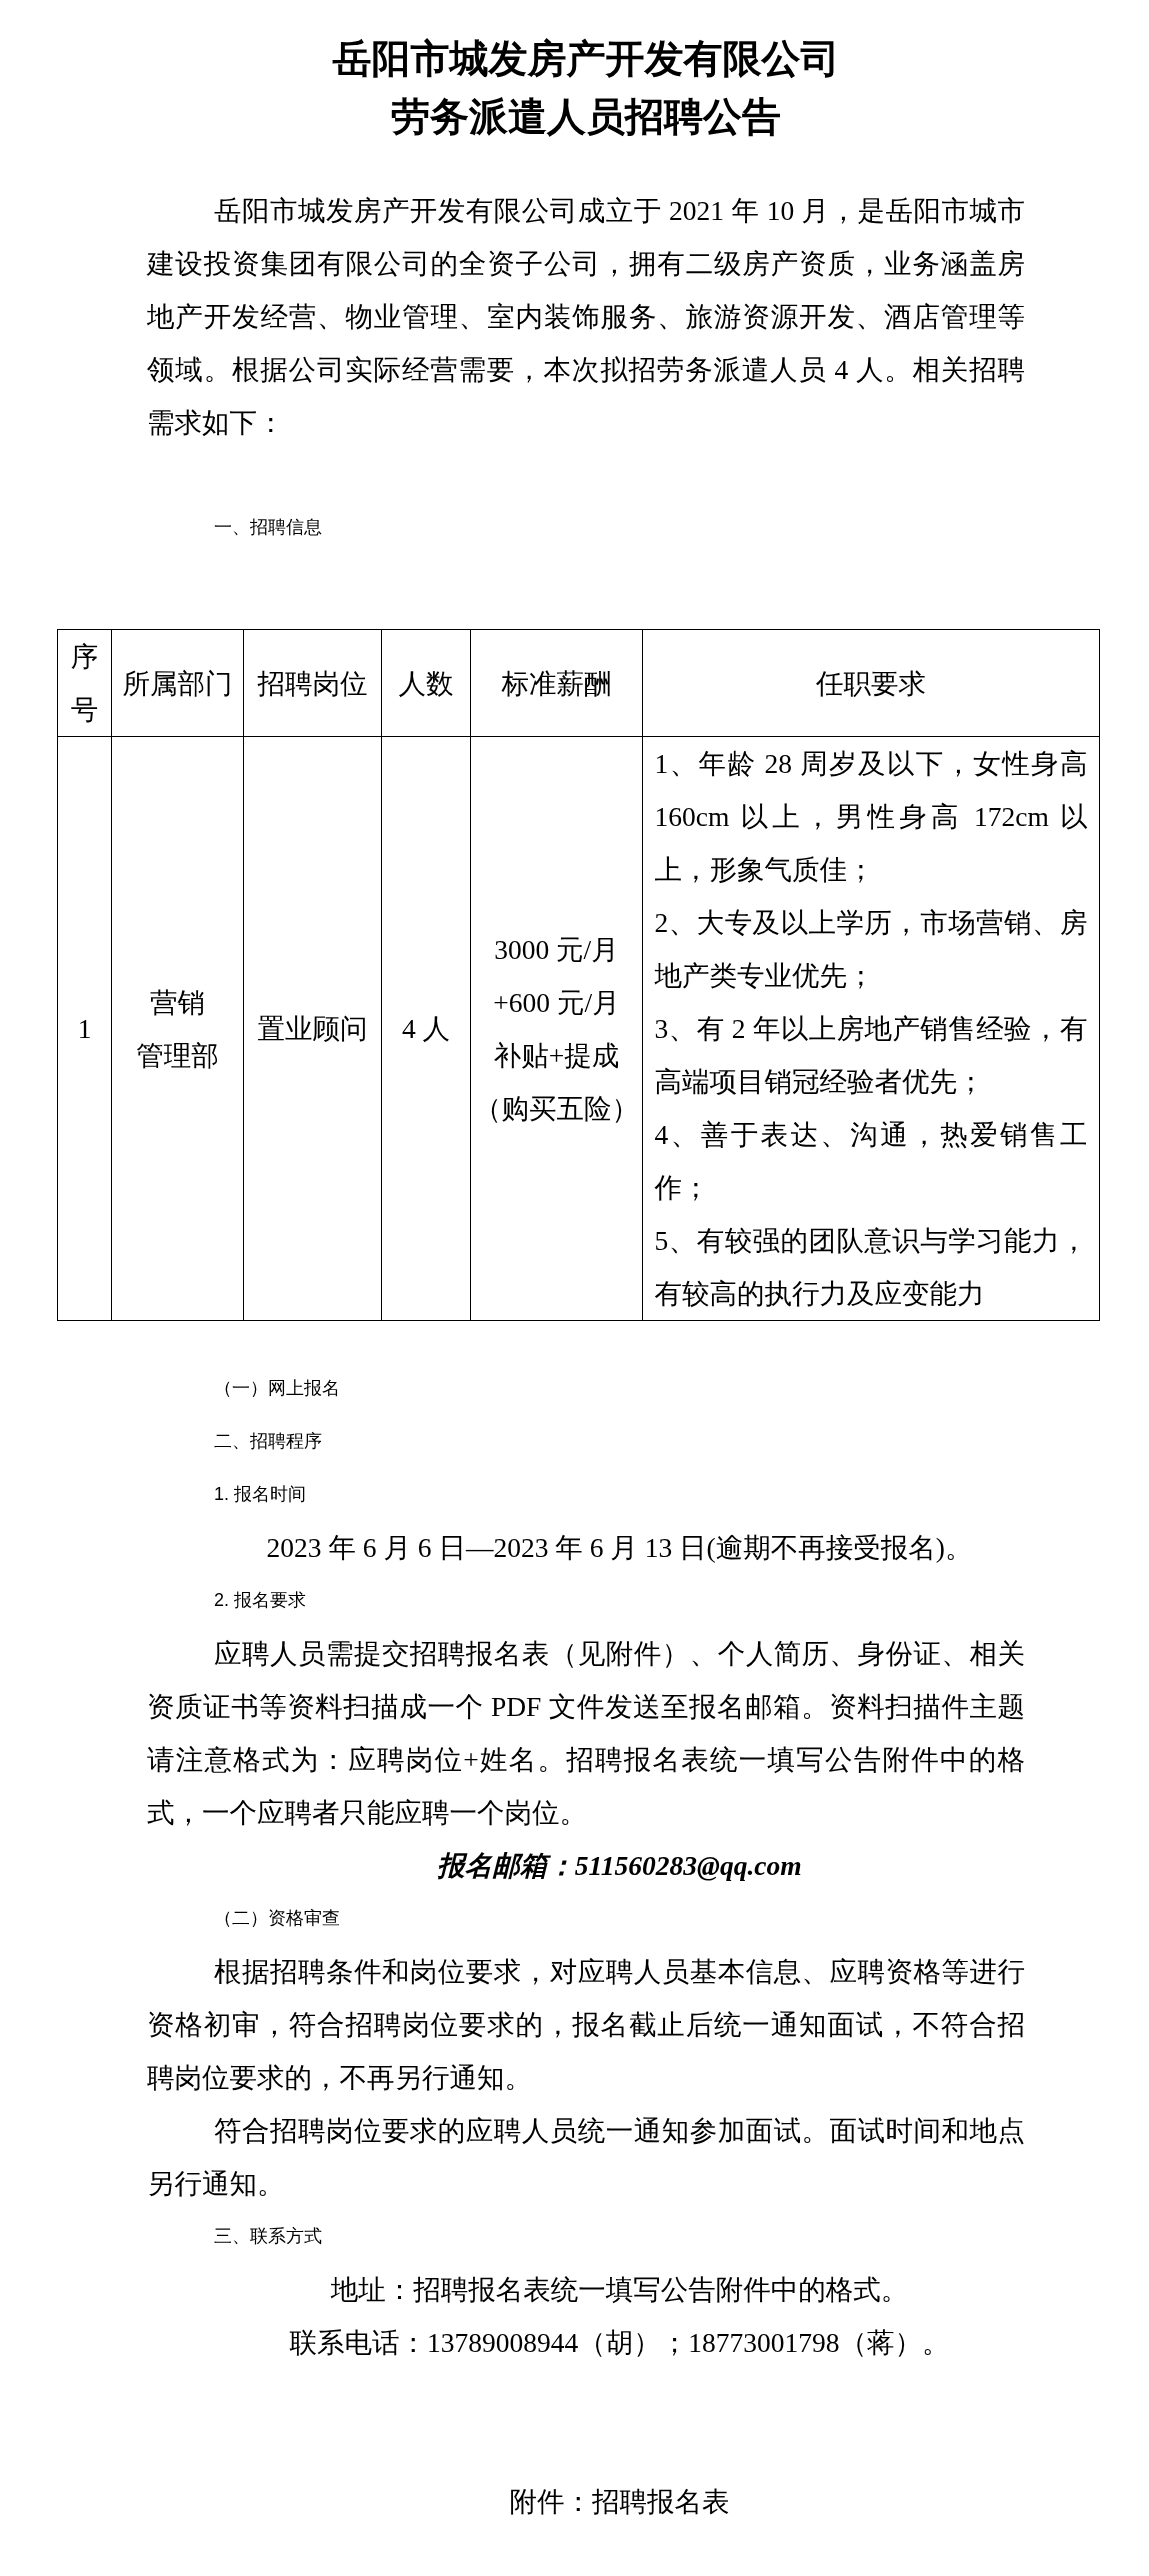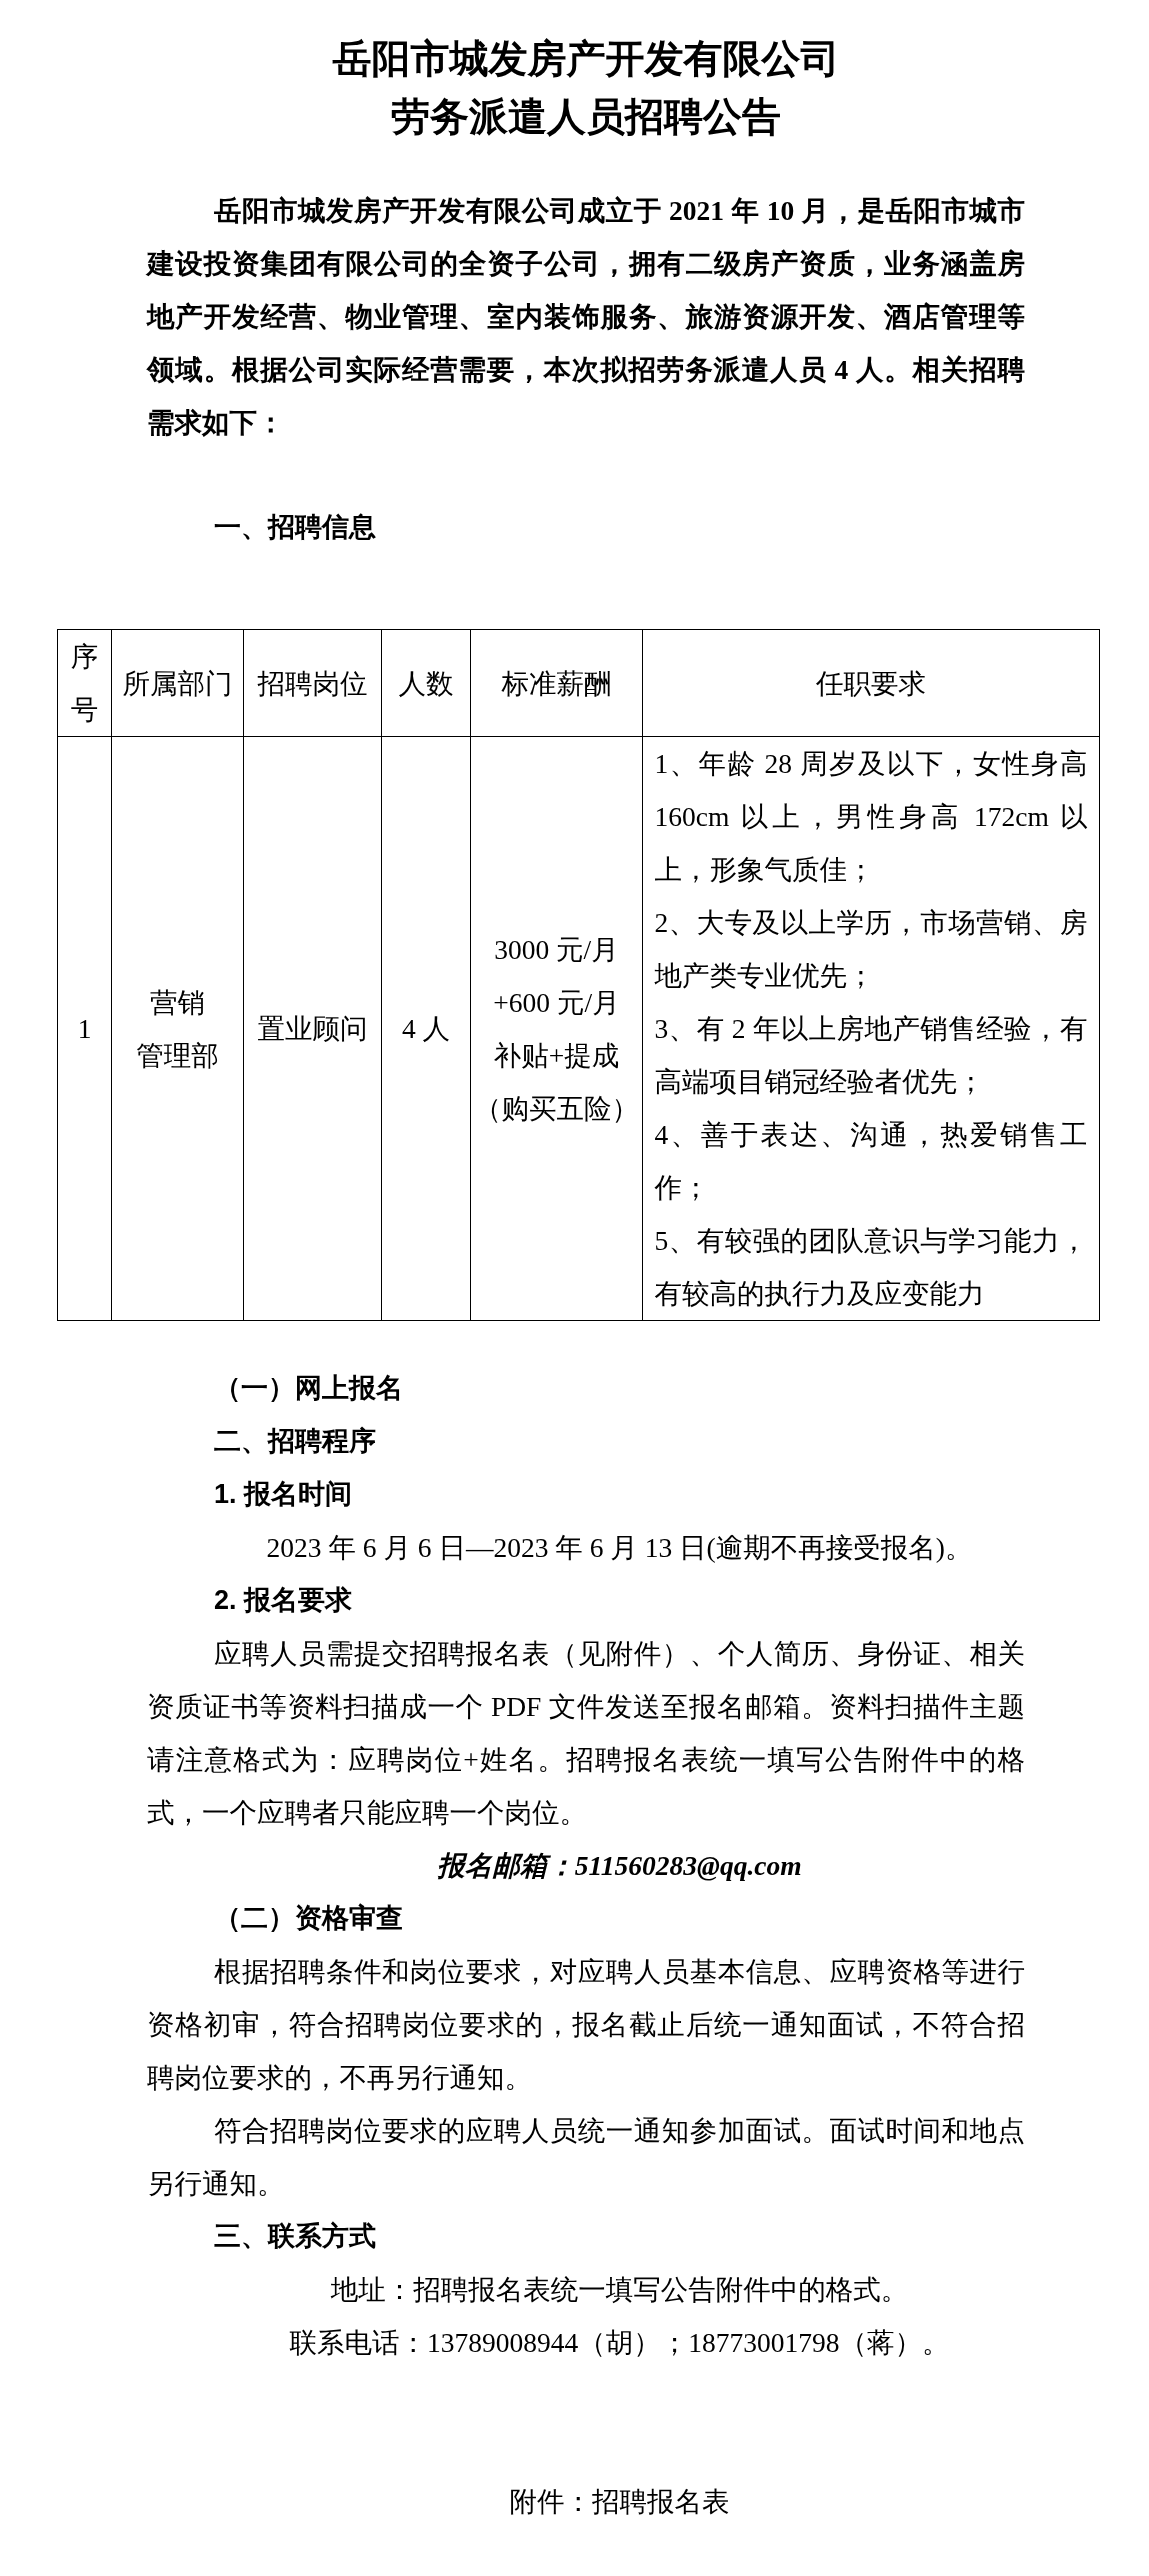--- a/index.html
+++ b/index.html
@@ -20,28 +20,28 @@
     line-height:58px;
     font-family:"Liberation Serif", serif;
   }
 
   .line  { font-size:27.5px; line-height:53px;text-align:center; }
   .indent { text-indent:67px; }
   .justify { text-align:justify; }
 
   .h-black {
     font-family:"Liberation Sans", sans-serif;
-    font-weight:bold;
-    font-size:27px;
+    font-weight:normal;
+    font-size:18px;
     line-height:53px;
     text-indent:67px;
   }
   .bold-serif { font-weight:bold;font-style:italic; }
 
-  .intro { margin-top:38px;font-weight:bold; }
+  .intro { margin-top:38px; }
   .sec1-heading { margin-top:52px; }
 
   table.recruit {
     margin-top:75px;
     margin-bottom:41px;
     margin-left:-90px;           
     width:1042px;
     border-collapse:collapse;
     table-layout:fixed;
   }

